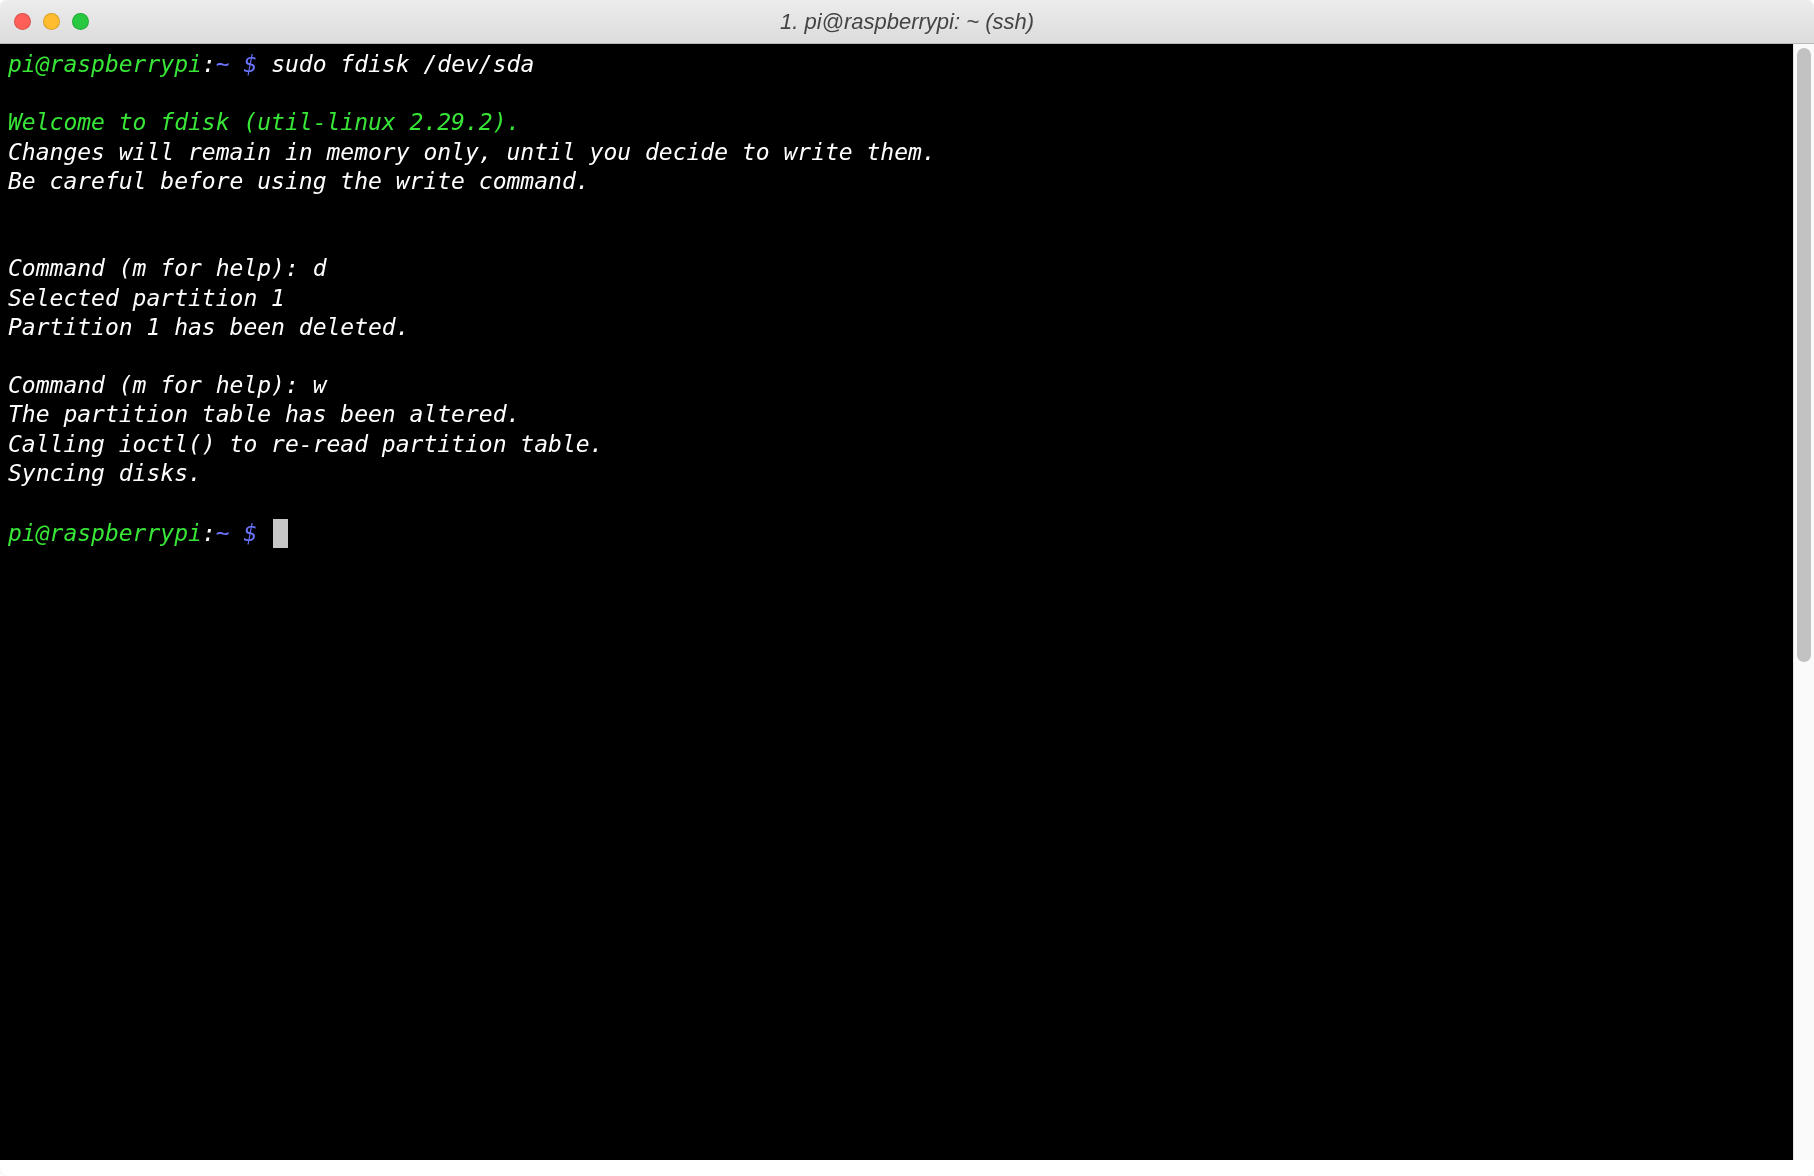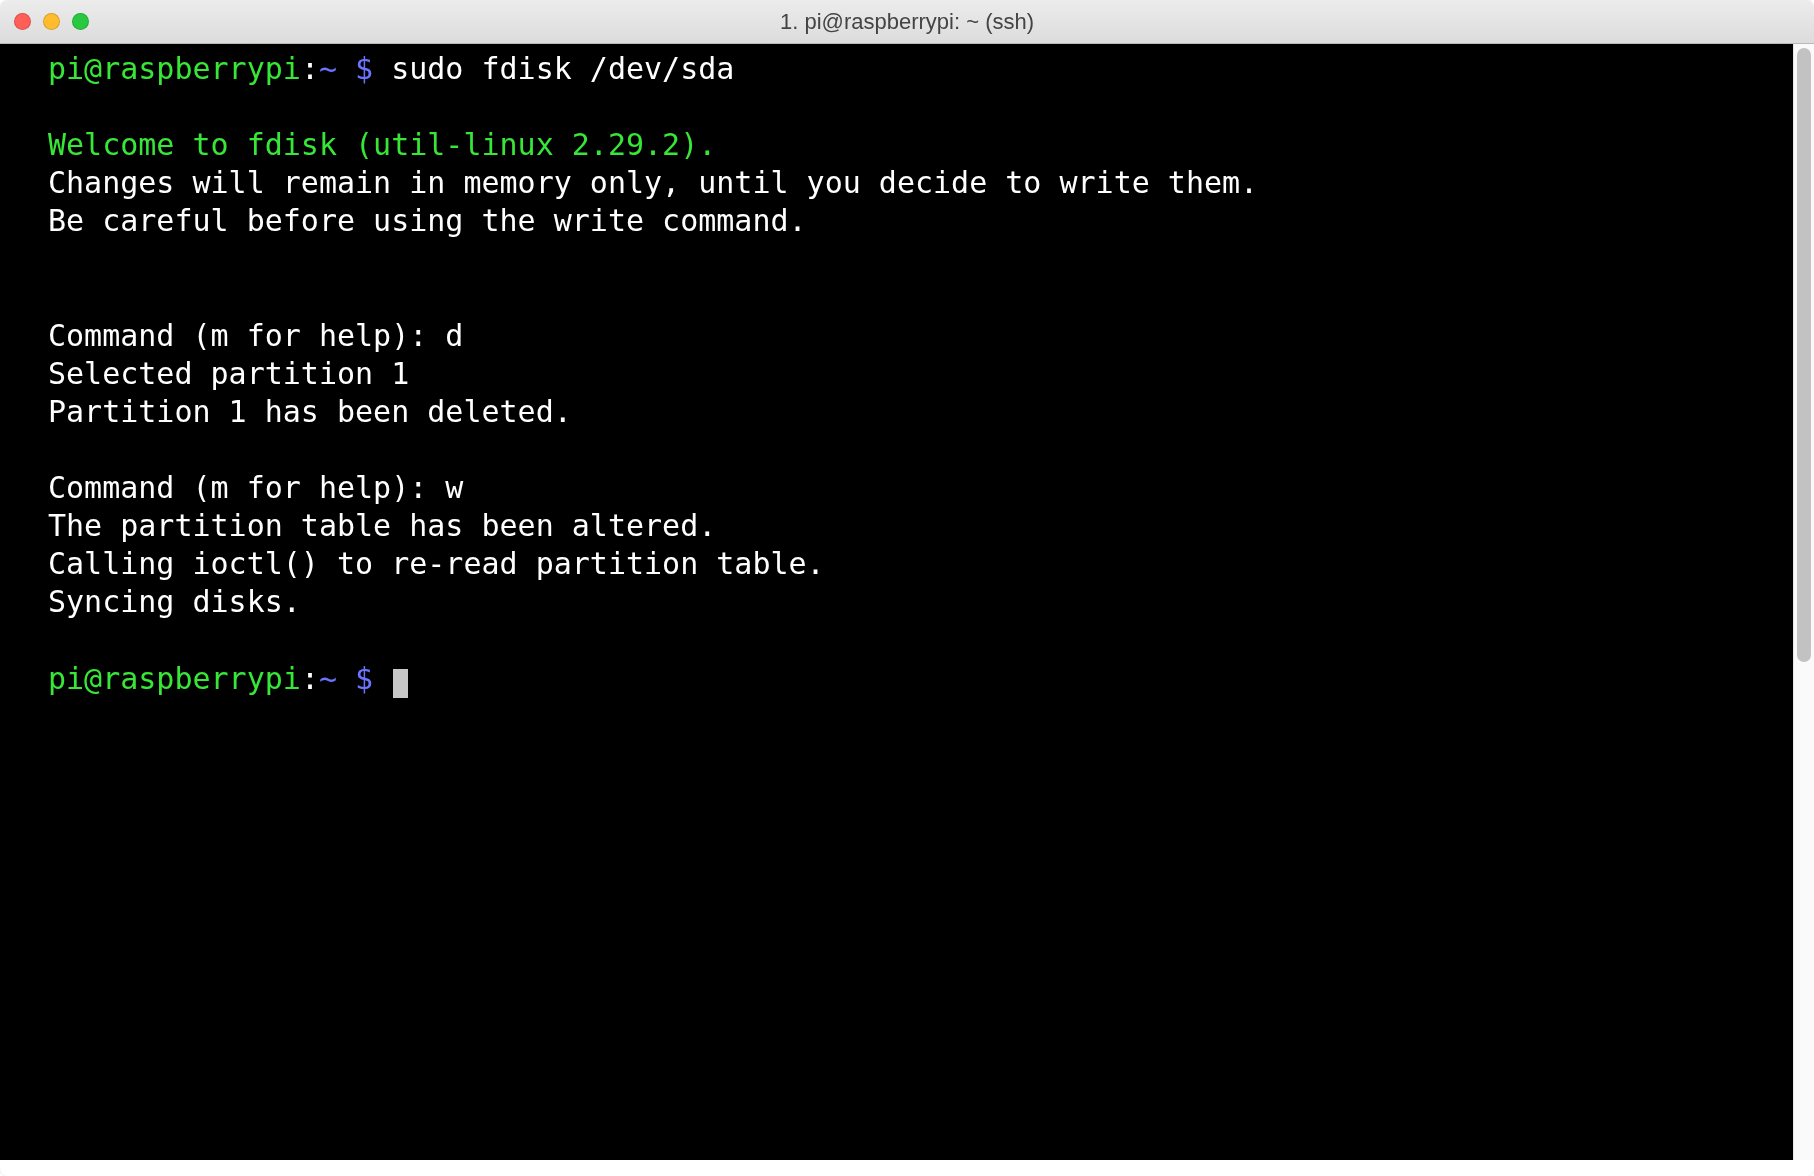--- a/index.html
+++ b/index.html
@@ -16,20 +16,21 @@
     left: 0;
     top: 0;
     width: 1814px;
     height: 1176px;
     border-radius: 8px;
     overflow: hidden;
     box-shadow: 0 0 0 1px rgba(0,0,0,0.05);
     background: #ffffff;
     box-sizing: border-box;
     padding-bottom: 16px;
+    font-style: italic;
   }
   .titlebar {
     height: 44px;
     background: linear-gradient(to bottom, #ececec 0%, #dcdcdc 100%);
     border-bottom: 1px solid #b9b9b9;
     display: flex;
     align-items: center;
     position: relative;
     padding-left: 14px;
     box-sizing: border-box;
@@ -61,27 +62,26 @@
   .term-wrap {
     display: flex;
     height: calc(100% - 44px);
     background: #000000;
   }
   .terminal {
     flex: 1 1 auto;
     background: #000000;
     color: #ffffff;
     font-family: "Menlo", "Monaco", "Consolas", monospace;
-    font-size: 30px;
+    font-size: 23px;
     line-height: 1.27;
     white-space: pre;
     padding: 6px 8px 8px 8px;
     box-sizing: border-box;
     overflow: hidden;
-    margin-left: 40px;
   }
   .green  { color: #37e637; }
   .blue   { color: #6b74ff; }
   .grayw  { color: #ffffff; }
   .cursor-block {
     display: inline-block;
     width: 15px;
     height: 29px;
     background: #c7c7c7;
     vertical-align: text-bottom;

